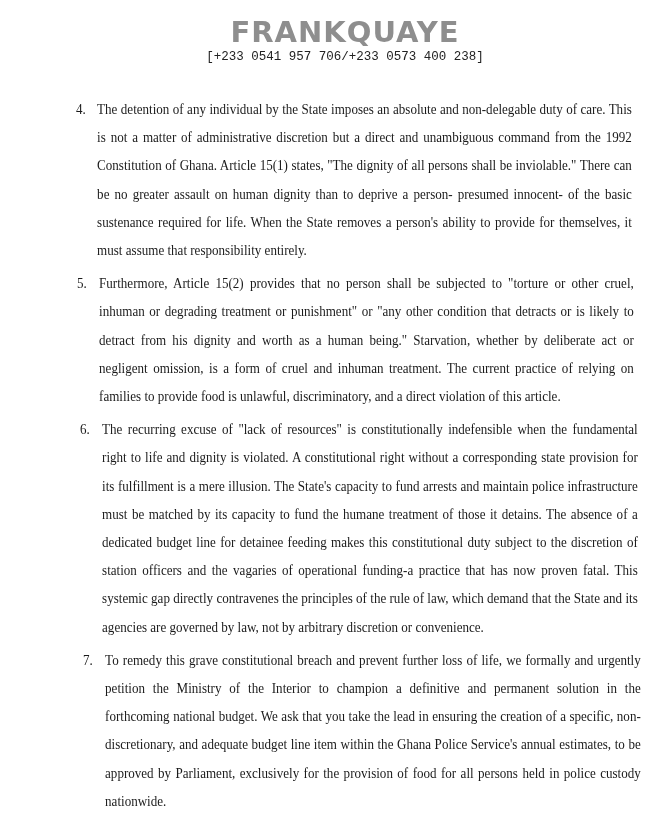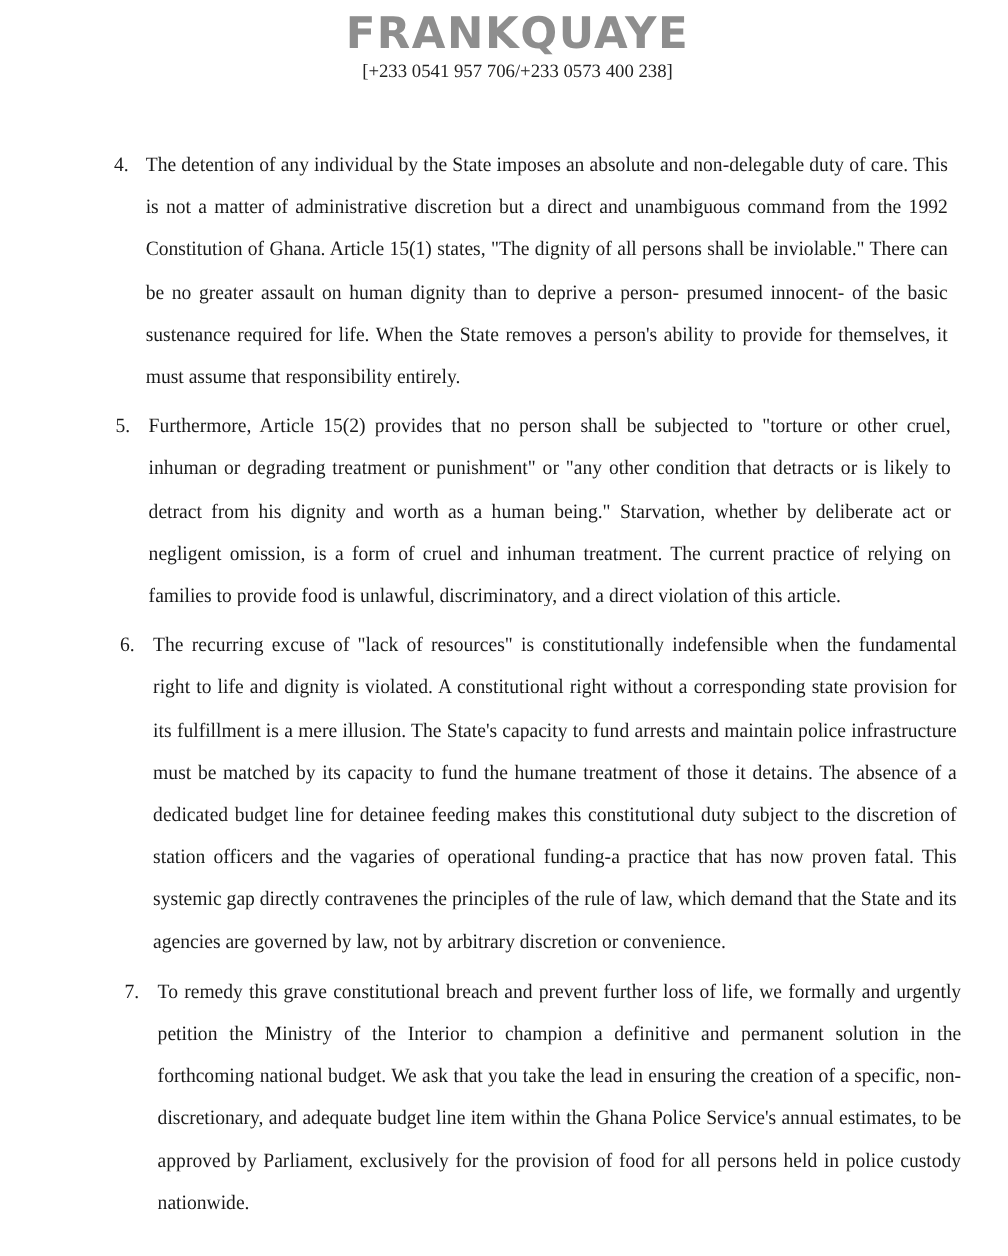--- a/index.html
+++ b/index.html
@@ -10,37 +10,37 @@
     body {
       width: 672px;
       height: 837px;
       overflow: hidden;
       position: relative;
       color: #1a1a1a;
       font-family: "Liberation Serif", "DejaVu Serif", serif;
     }
     .letterhead {
       position: absolute;
-      top: 4px;
+      top: 14px;
       left: 0;
       width: 672px;
       text-align: center;
     }
     .brand {
       font-family: "DejaVu Sans", "Liberation Sans", sans-serif;
       font-weight: bold;
       font-size: 29px;
       letter-spacing: 1px;
       color: #8e8e8e;
       line-height: 34px;
       margin-left: 18px;
       margin-top: 1px;
     }
     .contact-line {
-      font-family: Liberation Serif, serif;
+      font-family: Liberation Mono, monospace;
       font-size: 12.5px;
       line-height: 16px;
       color: #222222;
       margin-left: 18px;
     }
     .items {
       position: absolute;
       top: 96px;
       left: 0;
       width: 672px;

